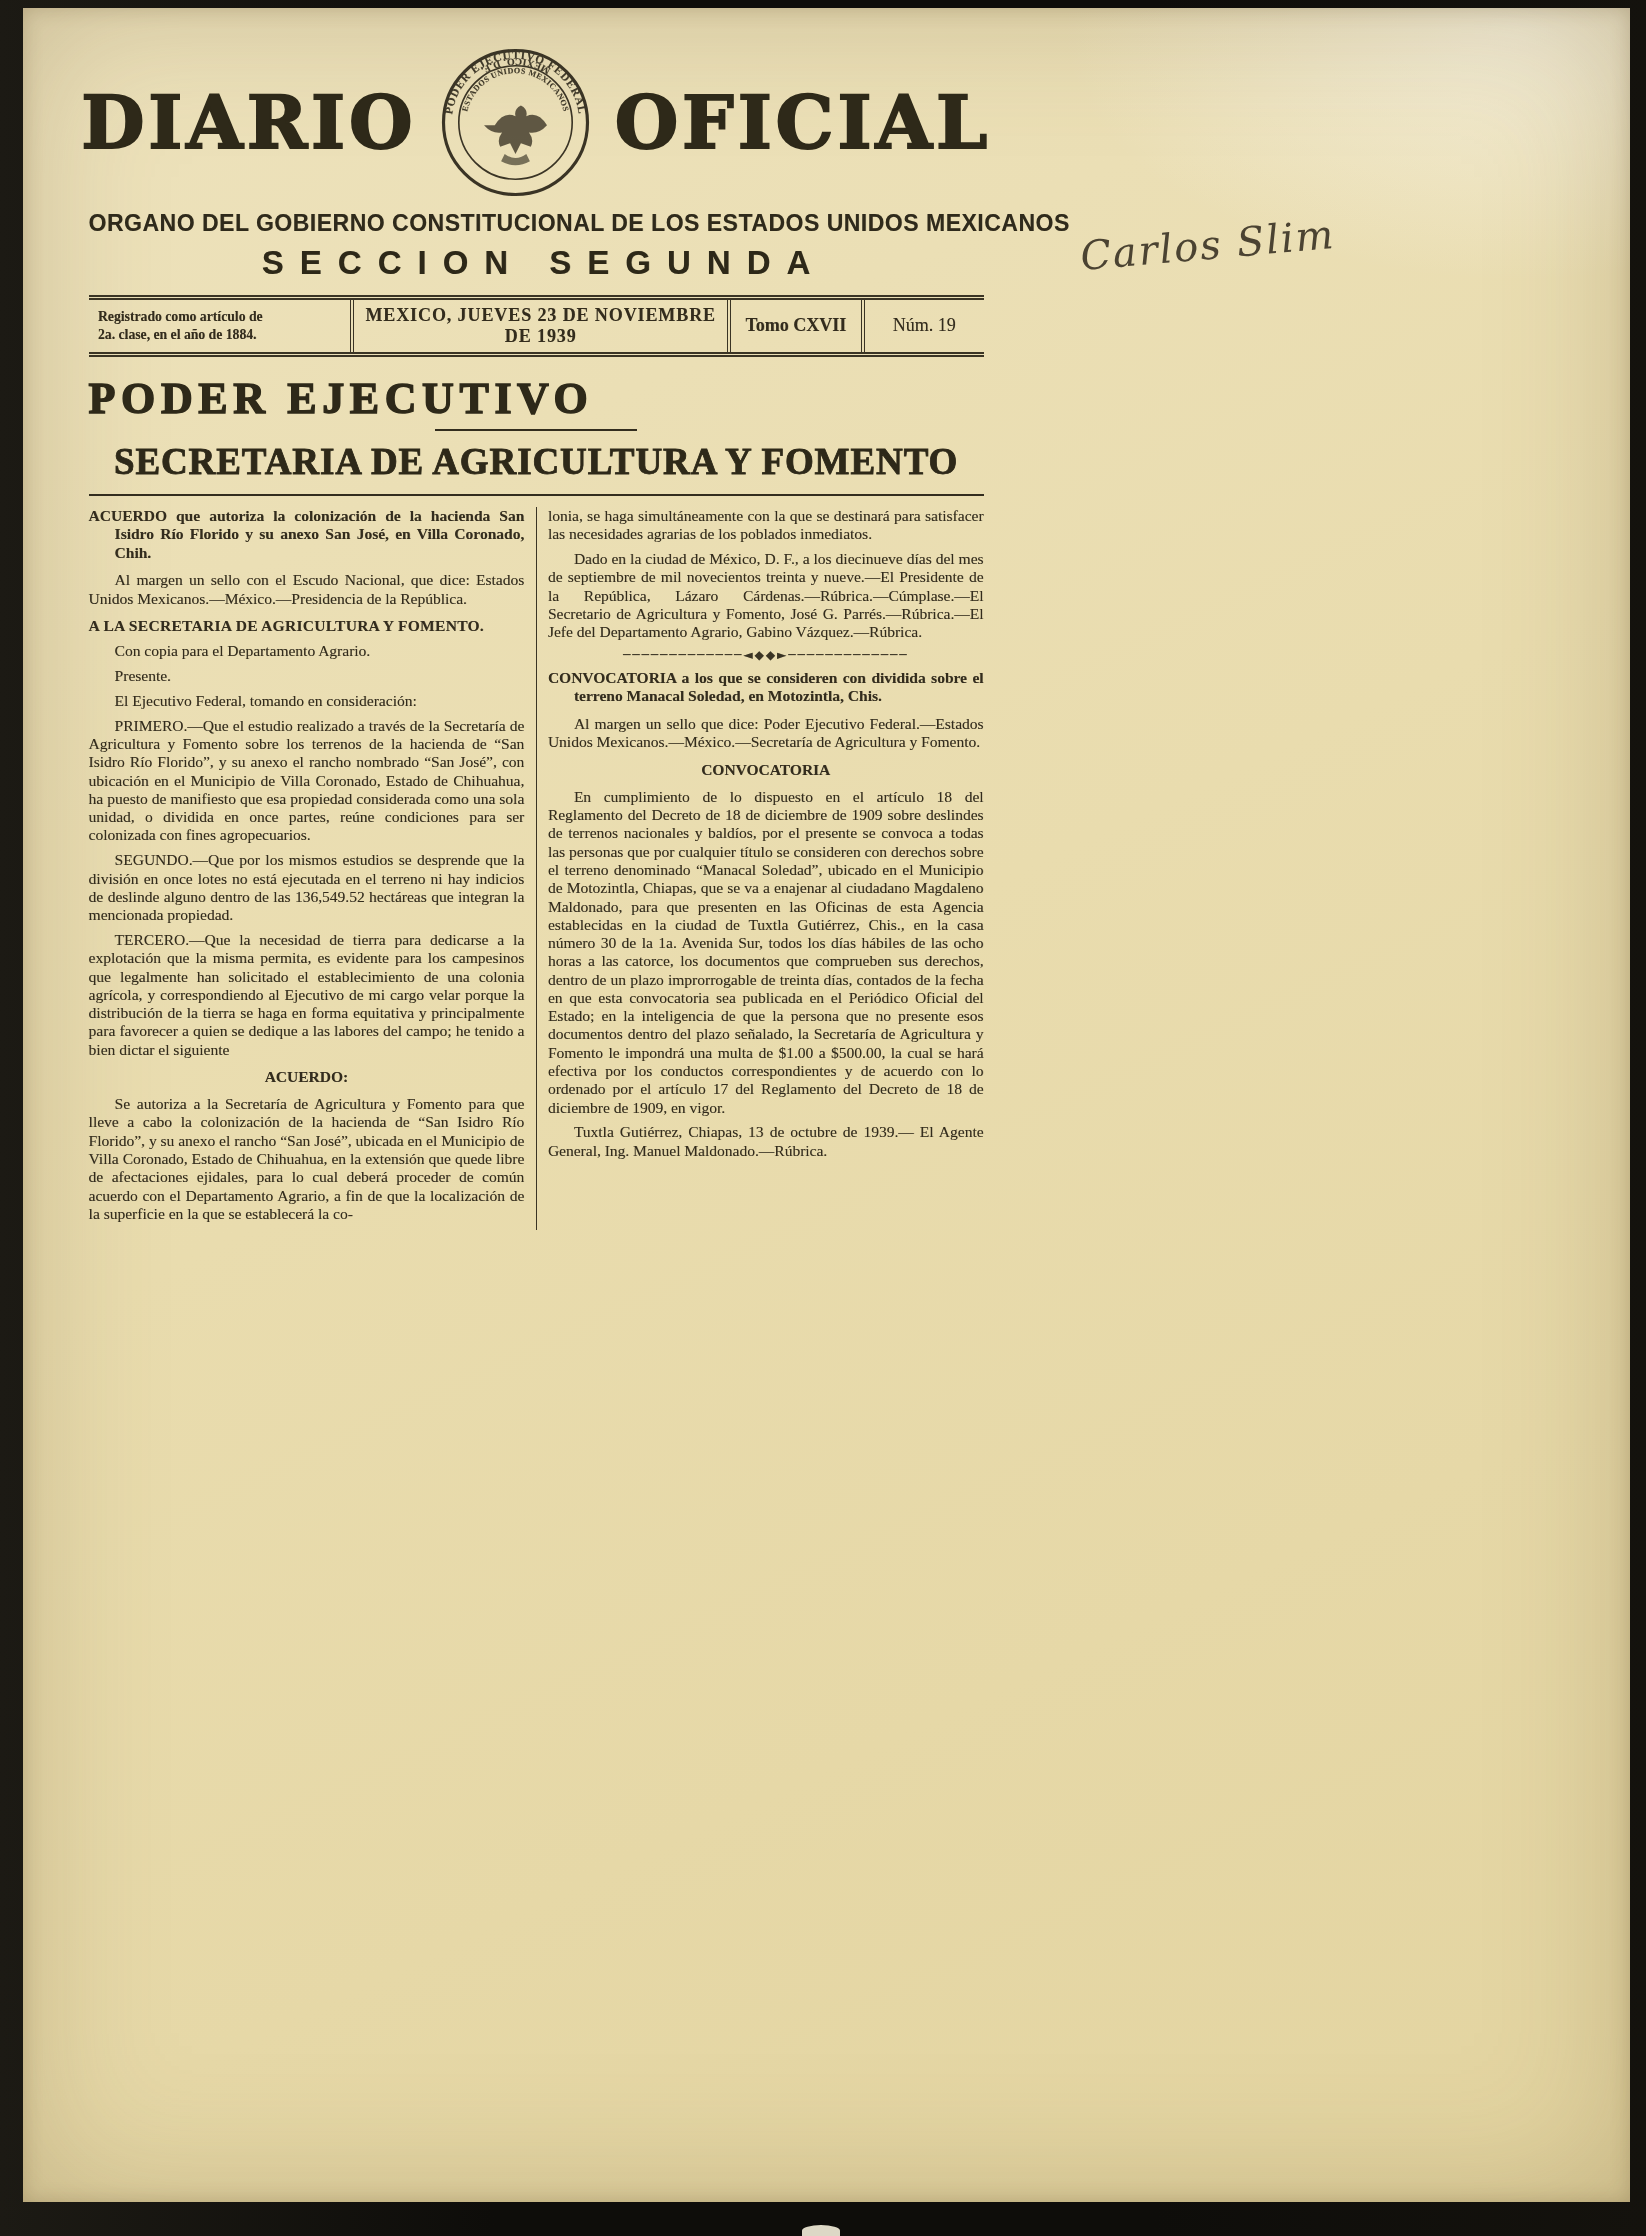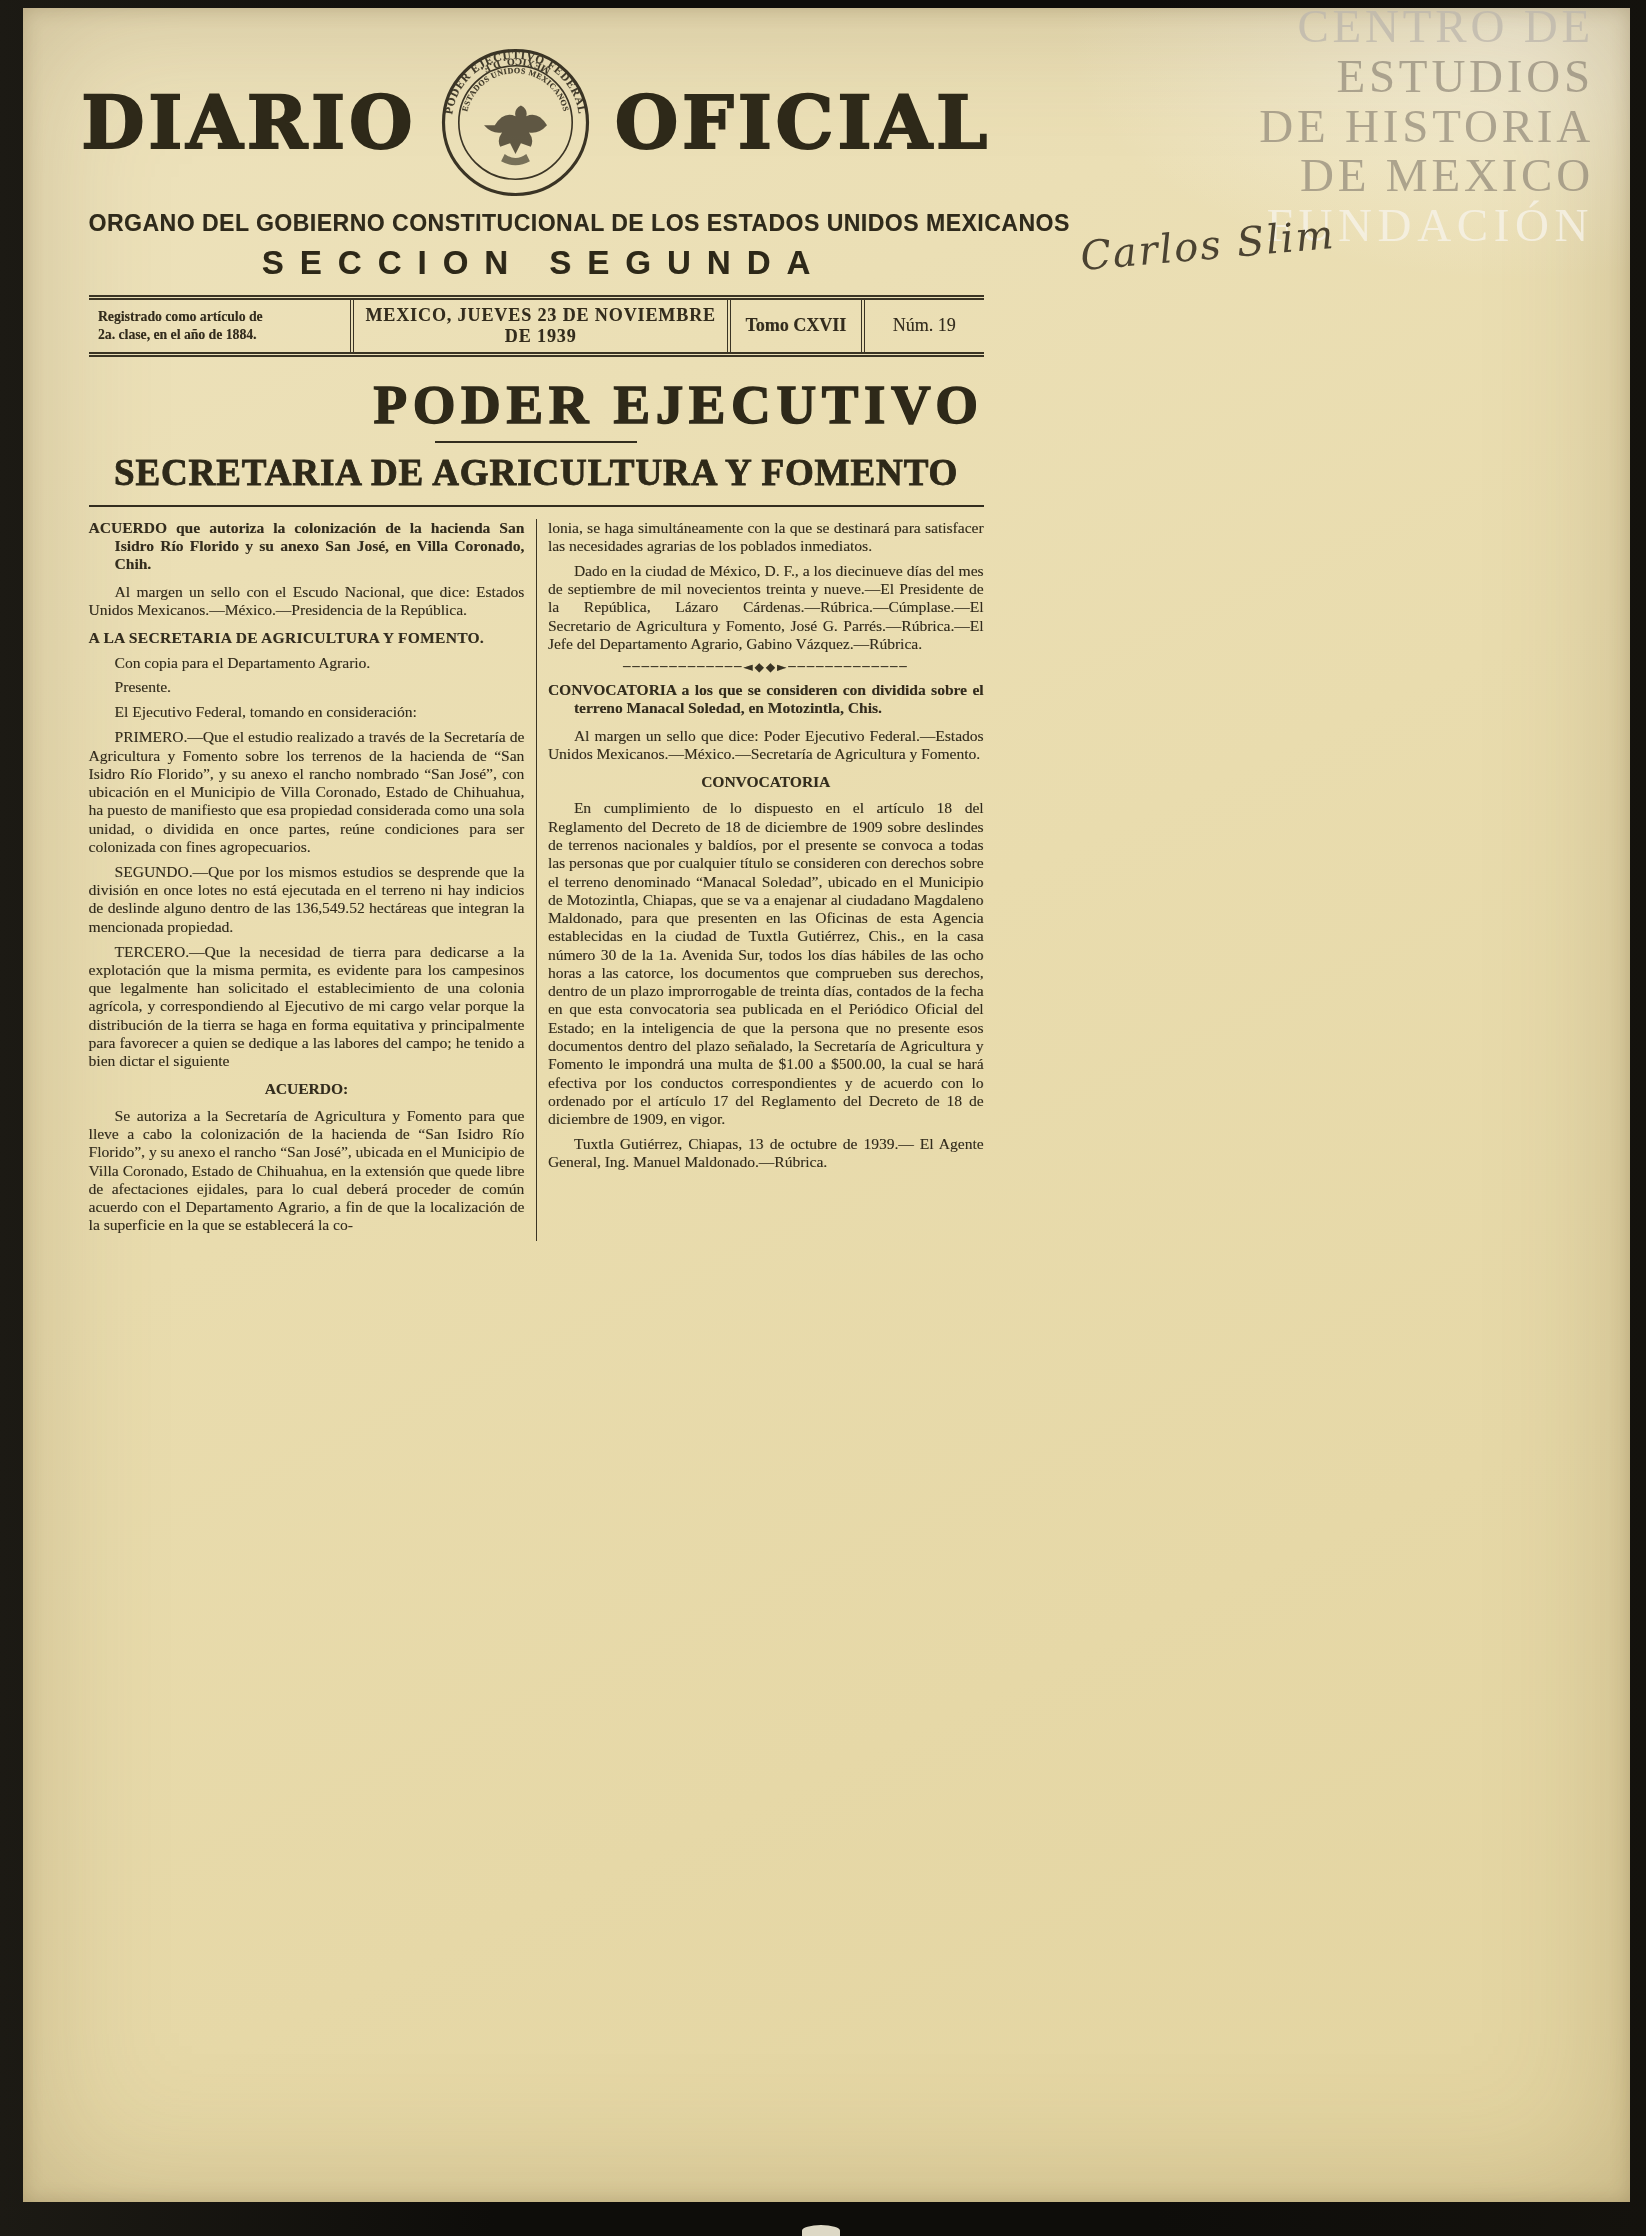--- a/index.html
+++ b/index.html
@@ -60,22 +60,22 @@
   .infobar .cell { padding:4.7px 9.4px; display:flex; flex-direction:column; justify-content:center; }
   .cell-reg  { width:243px; font-size:13.7px; font-weight:bold; line-height:1.3; }
   .cell-date { flex:1; border-left:4.7px double #3a3424; text-align:center;
                font-weight:bold; font-size:18px; letter-spacing:0.9px; }
   .cell-tomo { width:111px; border-left:4.7px double #3a3424; text-align:center;
                font-weight:bold; font-size:18px; }
   .cell-num  { width:100px; border-left:4.7px double #3a3424; text-align:center;
                font-weight:normal; font-size:18px; }
   
   .poder-heading {
-    margin-top:19px; text-align:right;
-    font-weight:bold; font-size:55px; letter-spacing:5.6px;
+    margin-top:19px; text-align:left;
+    font-weight:bold; font-size:44px; letter-spacing:5.6px;
     color:#2e2919; -webkit-text-stroke:1.4px #2e2919;
     line-height:1.05;
   }
   .rule-short { width:202px; border-top:2.8px solid #332d1e; margin:7.5px auto 0; }
   .secretaria-heading {
     margin-top:11.3px; text-align:center;
     font-weight:bold; font-size:37px; letter-spacing:0.9px;
     color:#2e2919; -webkit-text-stroke:0.8px #2e2919;
     line-height:1.05;
   }
@@ -206,26 +206,19 @@
           <p>Al margen un sello que dice: Poder Ejecutivo Federal.—Estados Unidos Mexicanos.—México.—Secretaría de Agricultura y Fomento.</p>
           <p class="p-center">CONVOCATORIA</p>
           <p>En cumplimiento de lo dispuesto en el artículo 18 del Reglamento del Decreto de 18 de diciembre de 1909 sobre deslindes de terrenos nacionales y baldíos, por el presente se convoca a todas las personas que por cualquier título se consideren con derechos sobre el terreno denominado “Manacal Soledad”, ubicado en el Municipio de Motozintla, Chiapas, que se va a enajenar al ciudadano Magdaleno Maldonado, para que presenten en las Oficinas de esta Agencia establecidas en la ciudad de Tuxtla Gutiérrez, Chis., en la casa número 30 de la 1a. Avenida Sur, todos los días hábiles de las ocho horas a las catorce, los documentos que comprueben sus derechos, dentro de un plazo improrrogable de treinta días, contados de la fecha en que esta convocatoria sea publicada en el Periódico Oficial del Estado; en la inteligencia de que la persona que no presente esos documentos dentro del plazo señalado, la Secretaría de Agricultura y Fomento le impondrá una multa de $1.00 a $500.00, la cual se hará efectiva por los conductos correspondientes y de acuerdo con lo ordenado por el artículo 17 del Reglamento del Decreto de 18 de diciembre de 1909, en vigor.</p>
           <p>Tuxtla Gutiérrez, Chiapas, 13 de octubre de 1939.— El Agente General, Ing. Manuel Maldonado.—Rúbrica.</p>
         </div>
 
       </div>
     </div>
   </div>
 
-  <div class="watermark">
-    <div class="wm-first">CENTRO DE</div>
-    <div>ESTUDIOS</div>
-    <div>DE HISTORIA</div>
-    <div>DE MEXICO</div>
-    <div class="wm-last">FUNDACIÓN</div>
-  </div>
 
   <div class="slim-signature">Carlos Slim</div>
 
   <div class="speck"></div>
 
 </div>
 
 
 </body></html>

